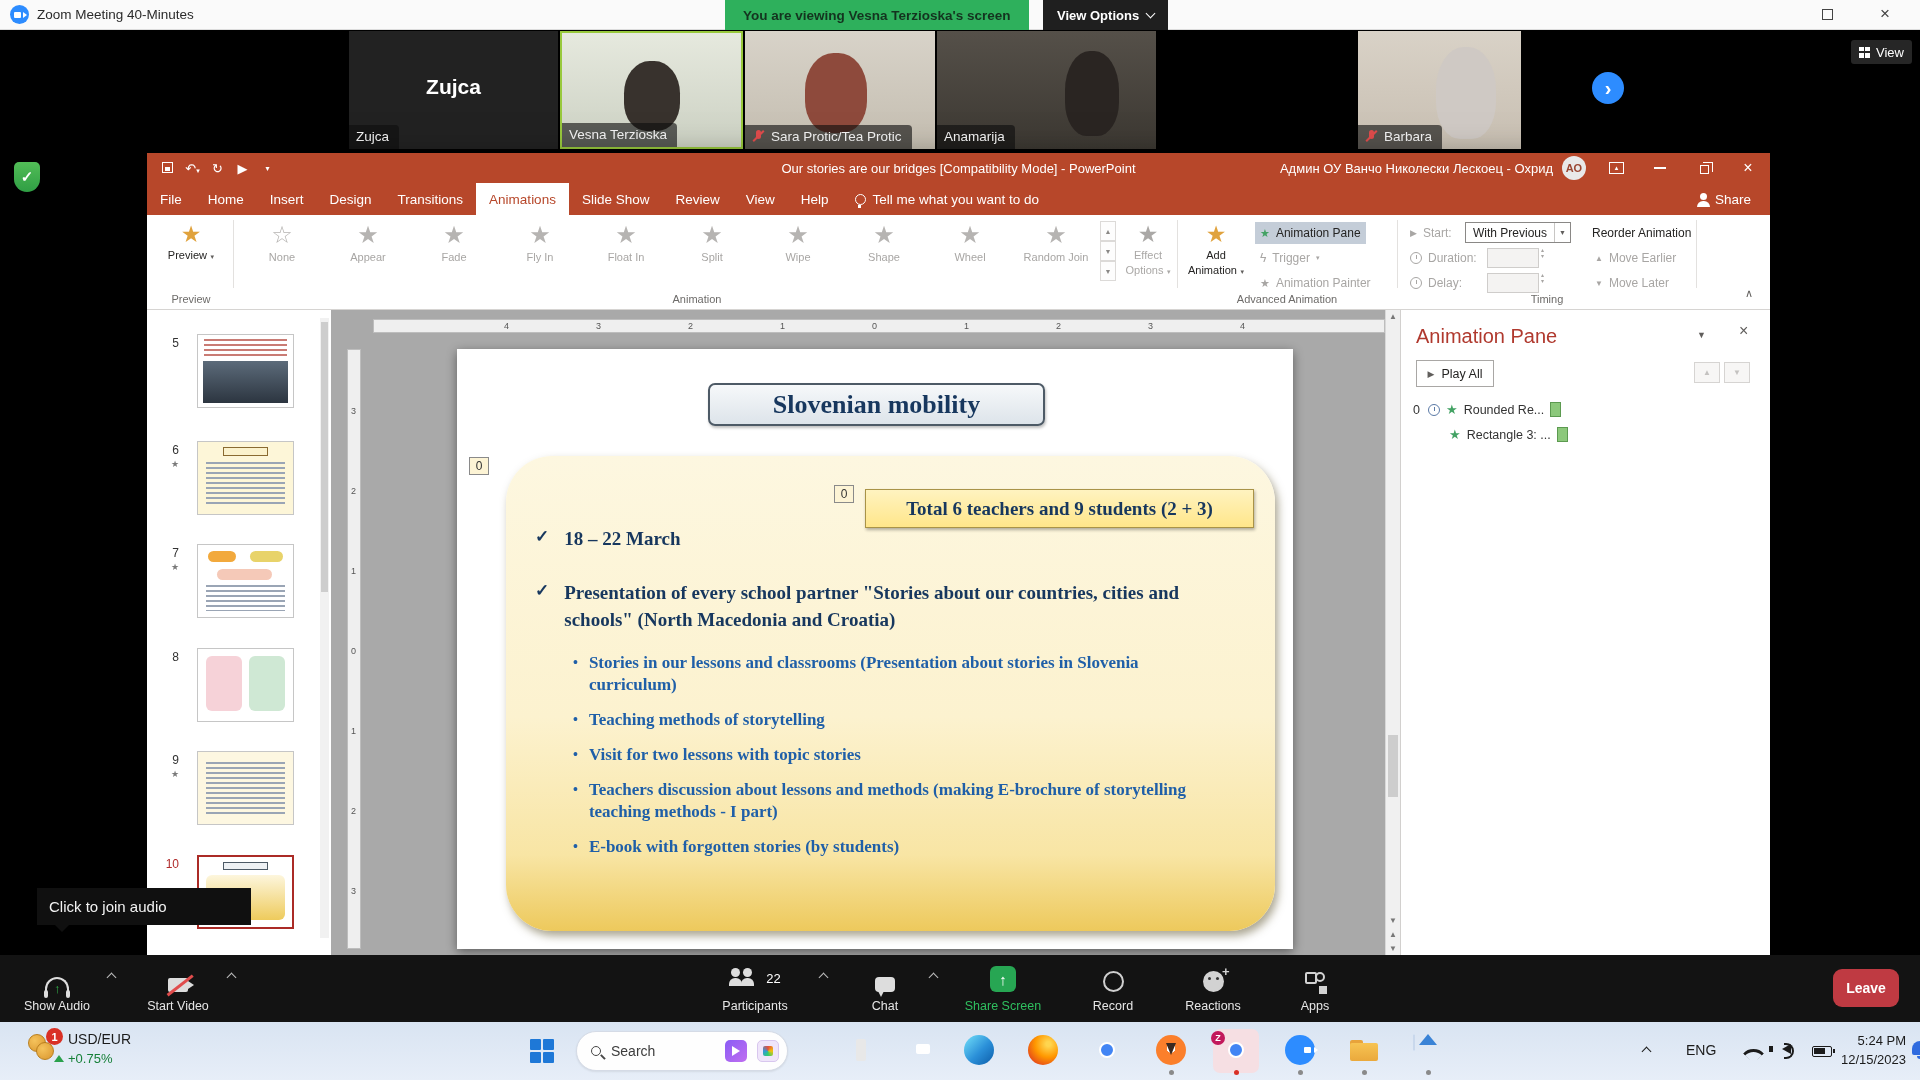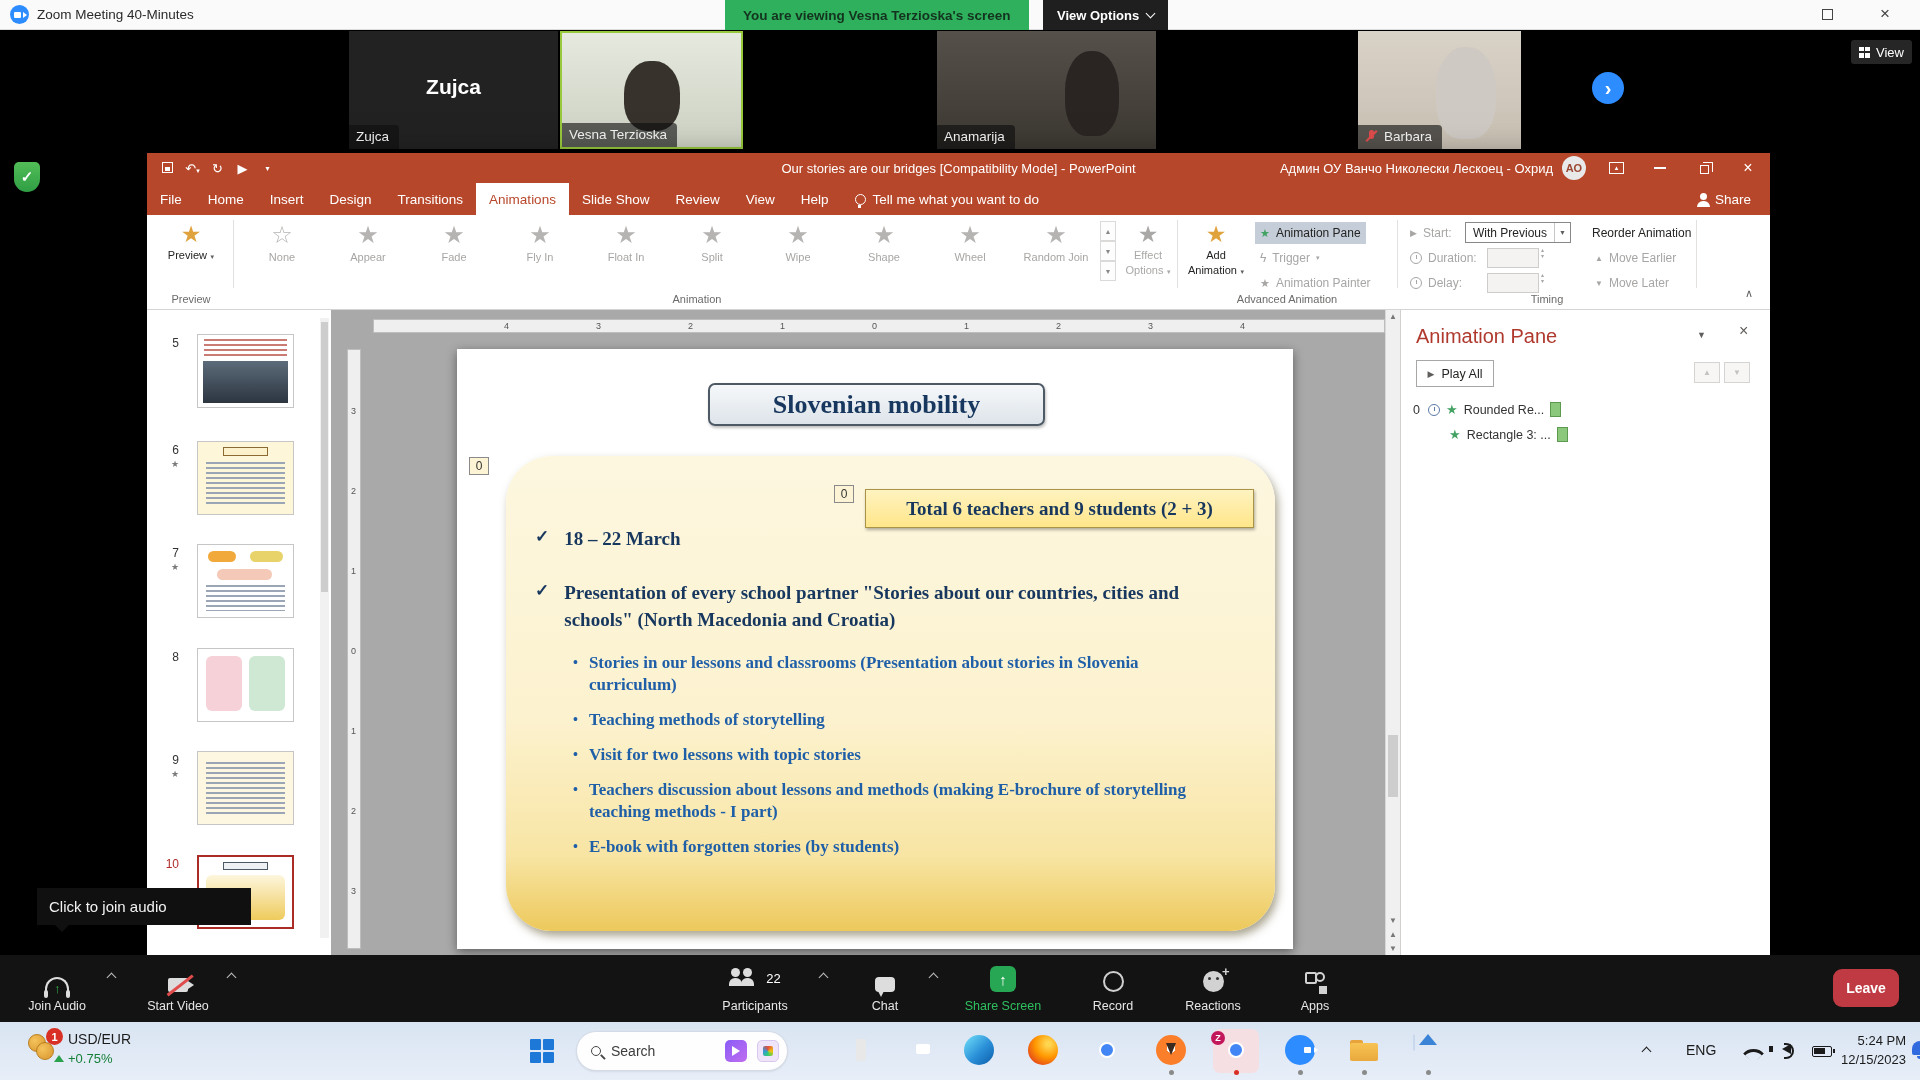--- a/index.html
+++ b/index.html
@@ -244,20 +244,27 @@
     <div class="vlabel">
         <span>Zujca</span>
       </div>
   </div>
   <div class="tile active" style="left:560px;width:183px;background:linear-gradient(180deg,#e6e9de,#ccd1c3)">
     <div class="person" style="left:62px;top:28px;width:56px;height:70px"></div>
     <div class="vlabel">
         <span>Vesna Terzioska</span>
       </div>
   </div>
+  <div class="tile" style="left:745px;width:190px;background:linear-gradient(180deg,#d8d3c9,#c4bdb0)">
+    <div class="person" style="left:60px;top:22px;width:62px;height:80px;background:#8e4a3c"></div>
+    <div class="vlabel">
+      <span class="micoff"></span>
+      <span>Sara Protic/Tea Protic</span>
+    </div>
+  </div>
   <div class="tile" style="left:937px;width:219px;background:linear-gradient(180deg,#555049,#3c3832)">
     <div class="person" style="left:128px;top:20px;width:54px;height:85px;background:#2a2522"></div>
     <div class="vlabel">
         <span>Anamarija</span>
       </div>
   </div>
   <div class="tile" style="left:1358px;width:163px;background:linear-gradient(180deg,#d9d2c7,#c8bfb2)">
     <div class="person" style="left:78px;top:16px;width:60px;height:92px;background:#cfc9c4"></div>
     <div class="vlabel">
       <span class="micoff"></span>
@@ -576,21 +583,21 @@
     <span>Click to join audio</span>
   </div>
 
   <div id="ztb" class="abs">
     <div class="zb" style="left:12px;width:90px">
       <div class="ico">
           <span class="headset">
             <span class="uparrow">↑</span>
           </span>
         </div>
-      <div class="lab">Join Audio</div>
+      <div class="lab">Show Audio</div>
     </div>
     <span class="zcaret chev-up abs" style="left:108px"></span>
     <div class="zb" style="left:133px;width:90px">
       <div class="ico">
           <span class="cam">
             <span class="slash"></span>
           </span>
         </div>
       <div class="lab">Start Video</div>
     </div>

